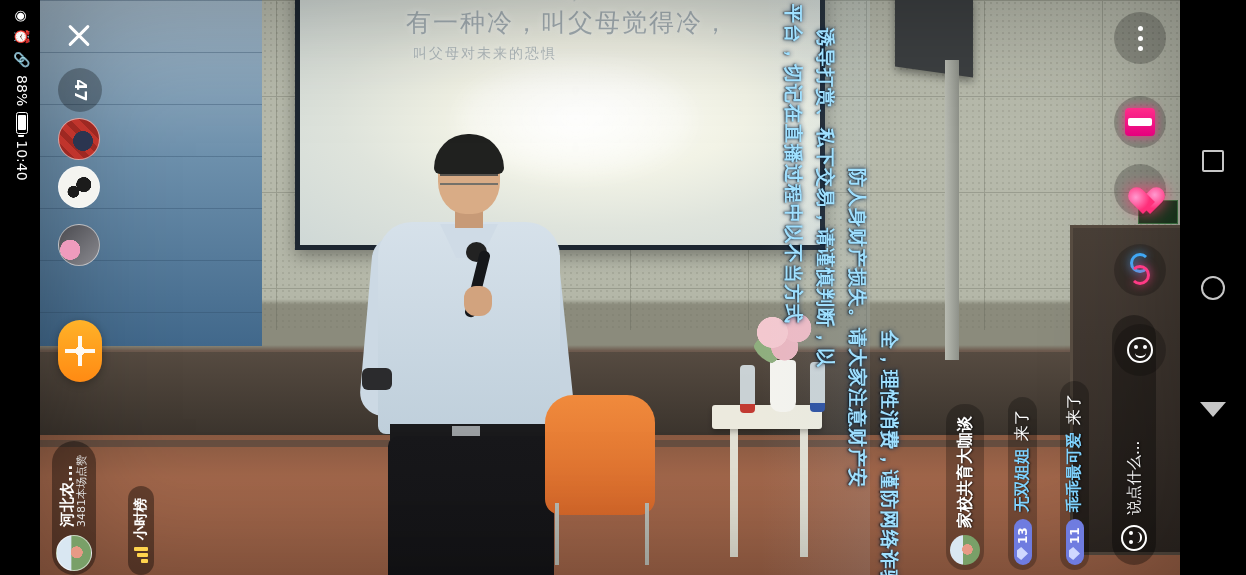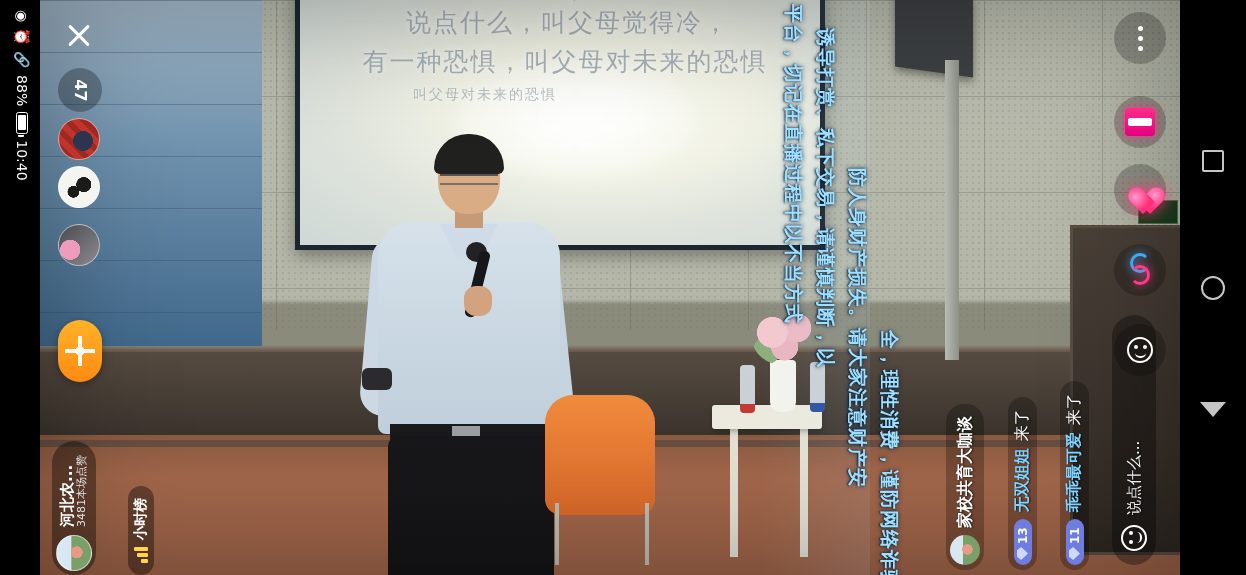--- a/index.html
+++ b/index.html
@@ -230,22 +230,21 @@
 
     <div class="speakerbox"></div>
     <div class="pole"></div>
     <div class="door"></div>
     <div class="exitsign"></div>
 
     <div class="screen">
       <div class="glow"></div>
       <div class="slide-txt">
         <div class="sl0">......吗?</div>
-        <div class="sl1">说点什么，叫父母觉得冷，</div>
-        <div class="sl2">有一种恐惧，叫父母对未来的恐惧</div>
+        <div class="sl1">有一种冷，叫父母觉得冷，</div>
         <div class="sl3">叫父母对未来的恐惧</div>
       </div>
     </div>
 
     <div class="person">
       <div class="armL"></div>
       <div class="armR"></div>
       <div class="shirt"></div>
       <div class="collar"></div>
       <div class="neck"></div>

